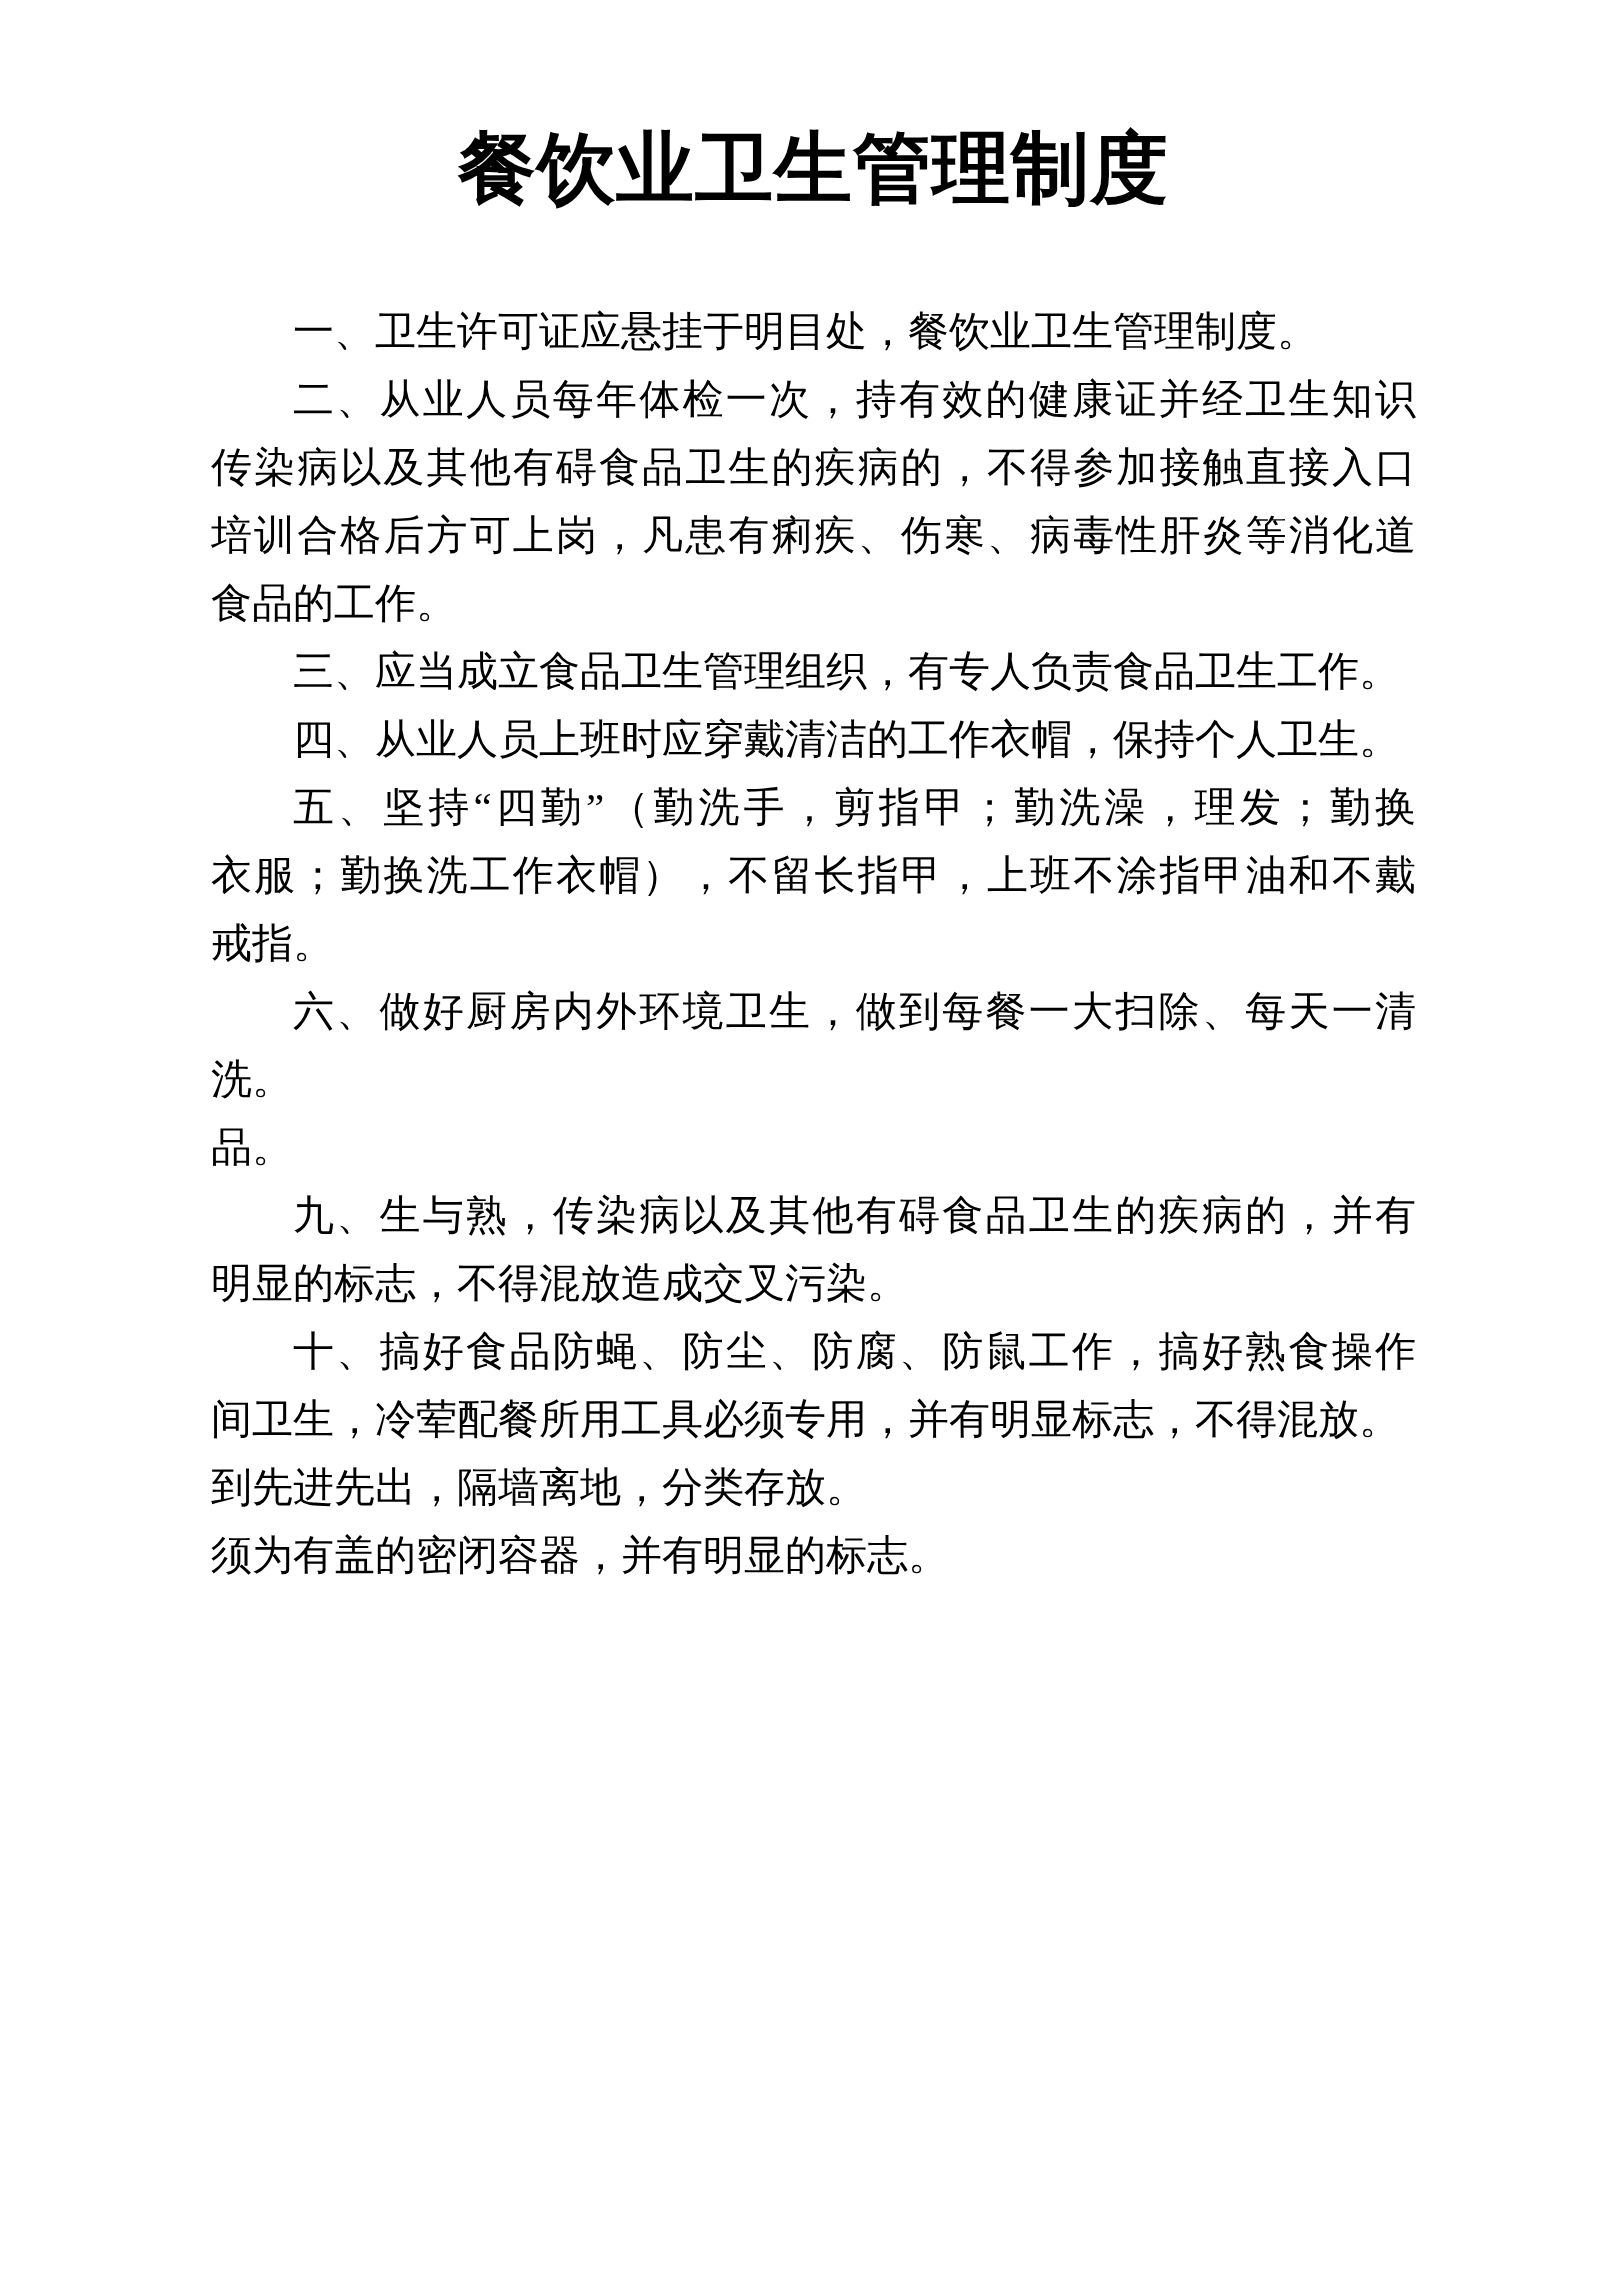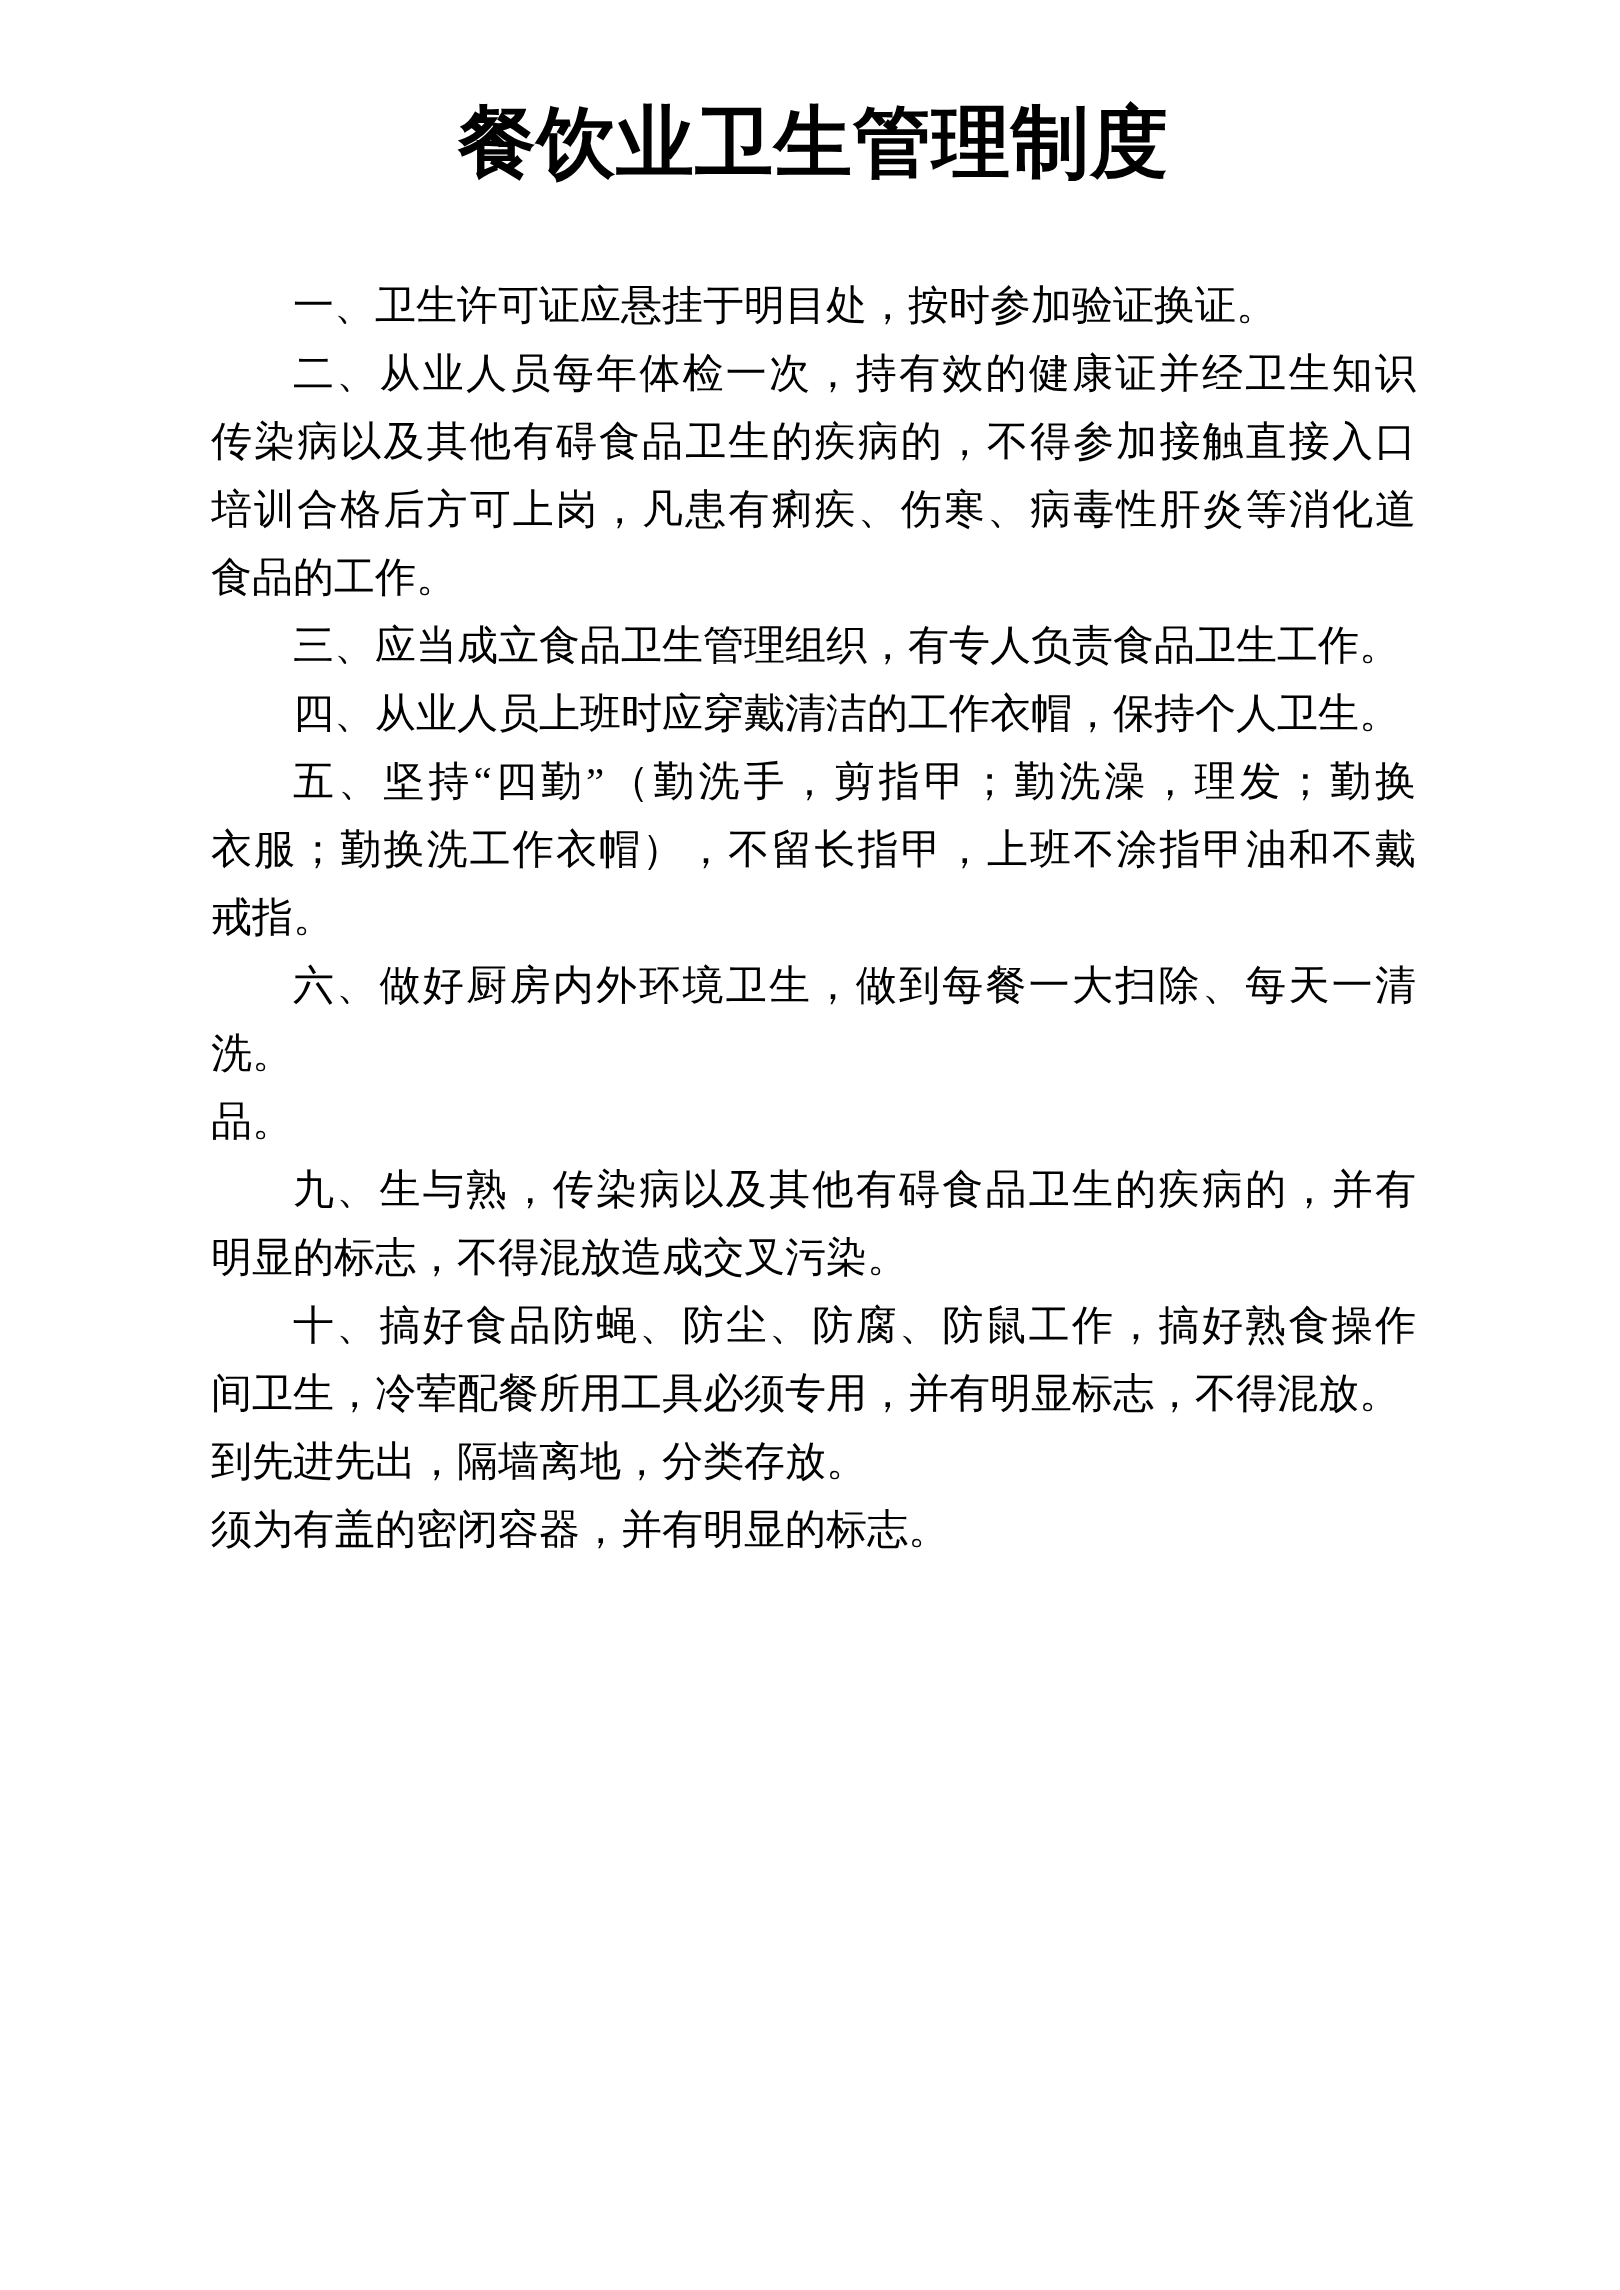--- a/index.html
+++ b/index.html
@@ -11,21 +11,21 @@
     height: 2291px;
     background: #ffffff;
     color: #000000;
     font-family: "Liberation Serif", serif;
     overflow: hidden;
   }
   .page {
     box-sizing: border-box;
     width: 1620px;
     height: 2291px;
-    padding: 88px 204px 0 211px;
+    padding: 114px 204px 0 211px;
     background: #ffffff;
   }
   .doc-title {
     margin: 0;
     font-size: 78px;
     line-height: 110px;
     font-weight: 900;
     text-align: center;
     letter-spacing: 1px;
     font-family: "Liberation Serif", serif;
@@ -49,21 +49,21 @@
   .line.first {
     text-indent: 2em;
   }
 </style>
 </head>
 <body>
 
 <div class="page">
   <h1 class="doc-title">餐饮业卫生管理制度</h1>
   <div class="doc-body">
-      <div class="line first">一、卫生许可证应悬挂于明目处，按时参加验证换证。</div>
+      <div class="line first">一、卫生许可证应悬挂于明目处，餐饮业卫生管理制度。</div>
       <div class="line first full">二、从业人员每年体检一次，持有效的健康证并经卫生知识</div>
       <div class="line full">传染病以及其他有碍食品卫生的疾病的，不得参加接触直接入口</div>
       <div class="line full">培训合格后方可上岗，凡患有痢疾、伤寒、病毒性肝炎等消化道</div>
       <div class="line">食品的工作。</div>
       <div class="line first">三、应当成立食品卫生管理组织，有专人负责食品卫生工作。</div>
       <div class="line first">四、从业人员上班时应穿戴清洁的工作衣帽，保持个人卫生。</div>
       <div class="line first full">五、坚持“四勤”（勤洗手，剪指甲；勤洗澡，理发；勤换</div>
       <div class="line full">衣服；勤换洗工作衣帽），不留长指甲，上班不涂指甲油和不戴</div>
       <div class="line">戒指。</div>
       <div class="line first full">六、做好厨房内外环境卫生，做到每餐一大扫除、每天一清</div>

